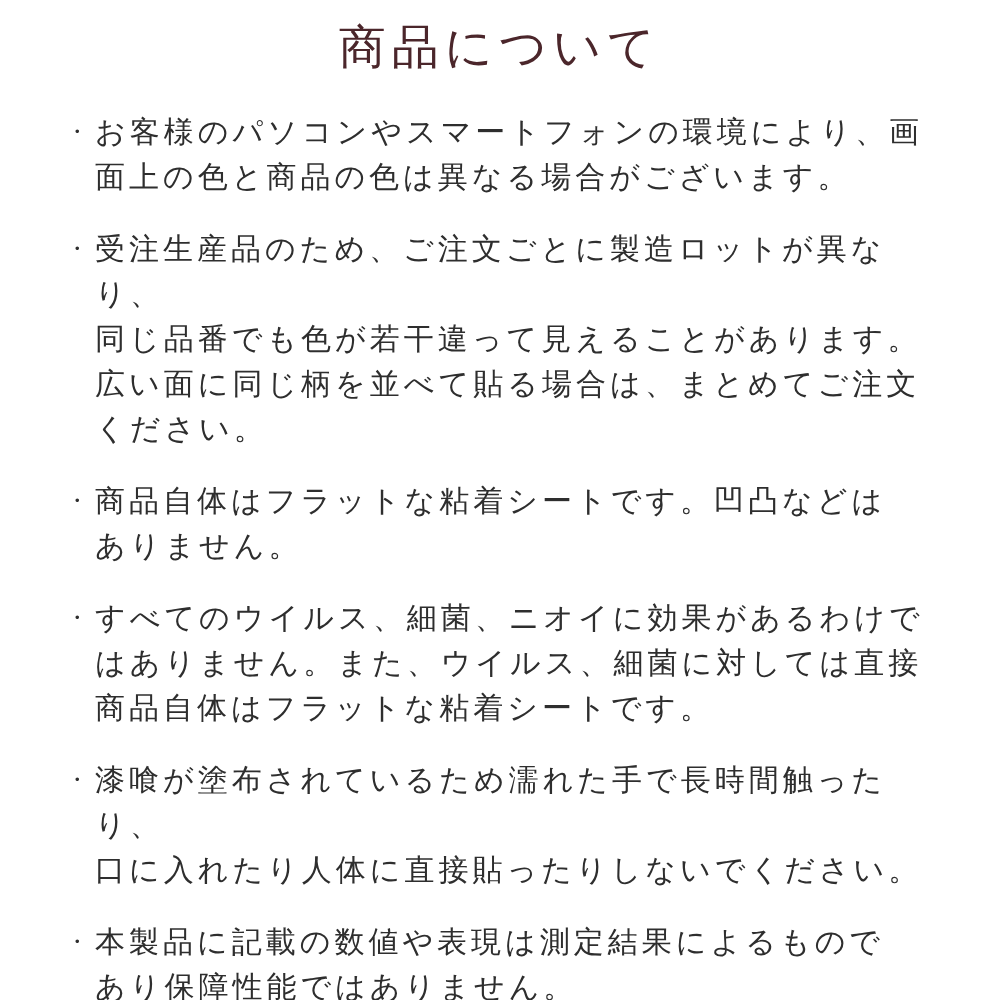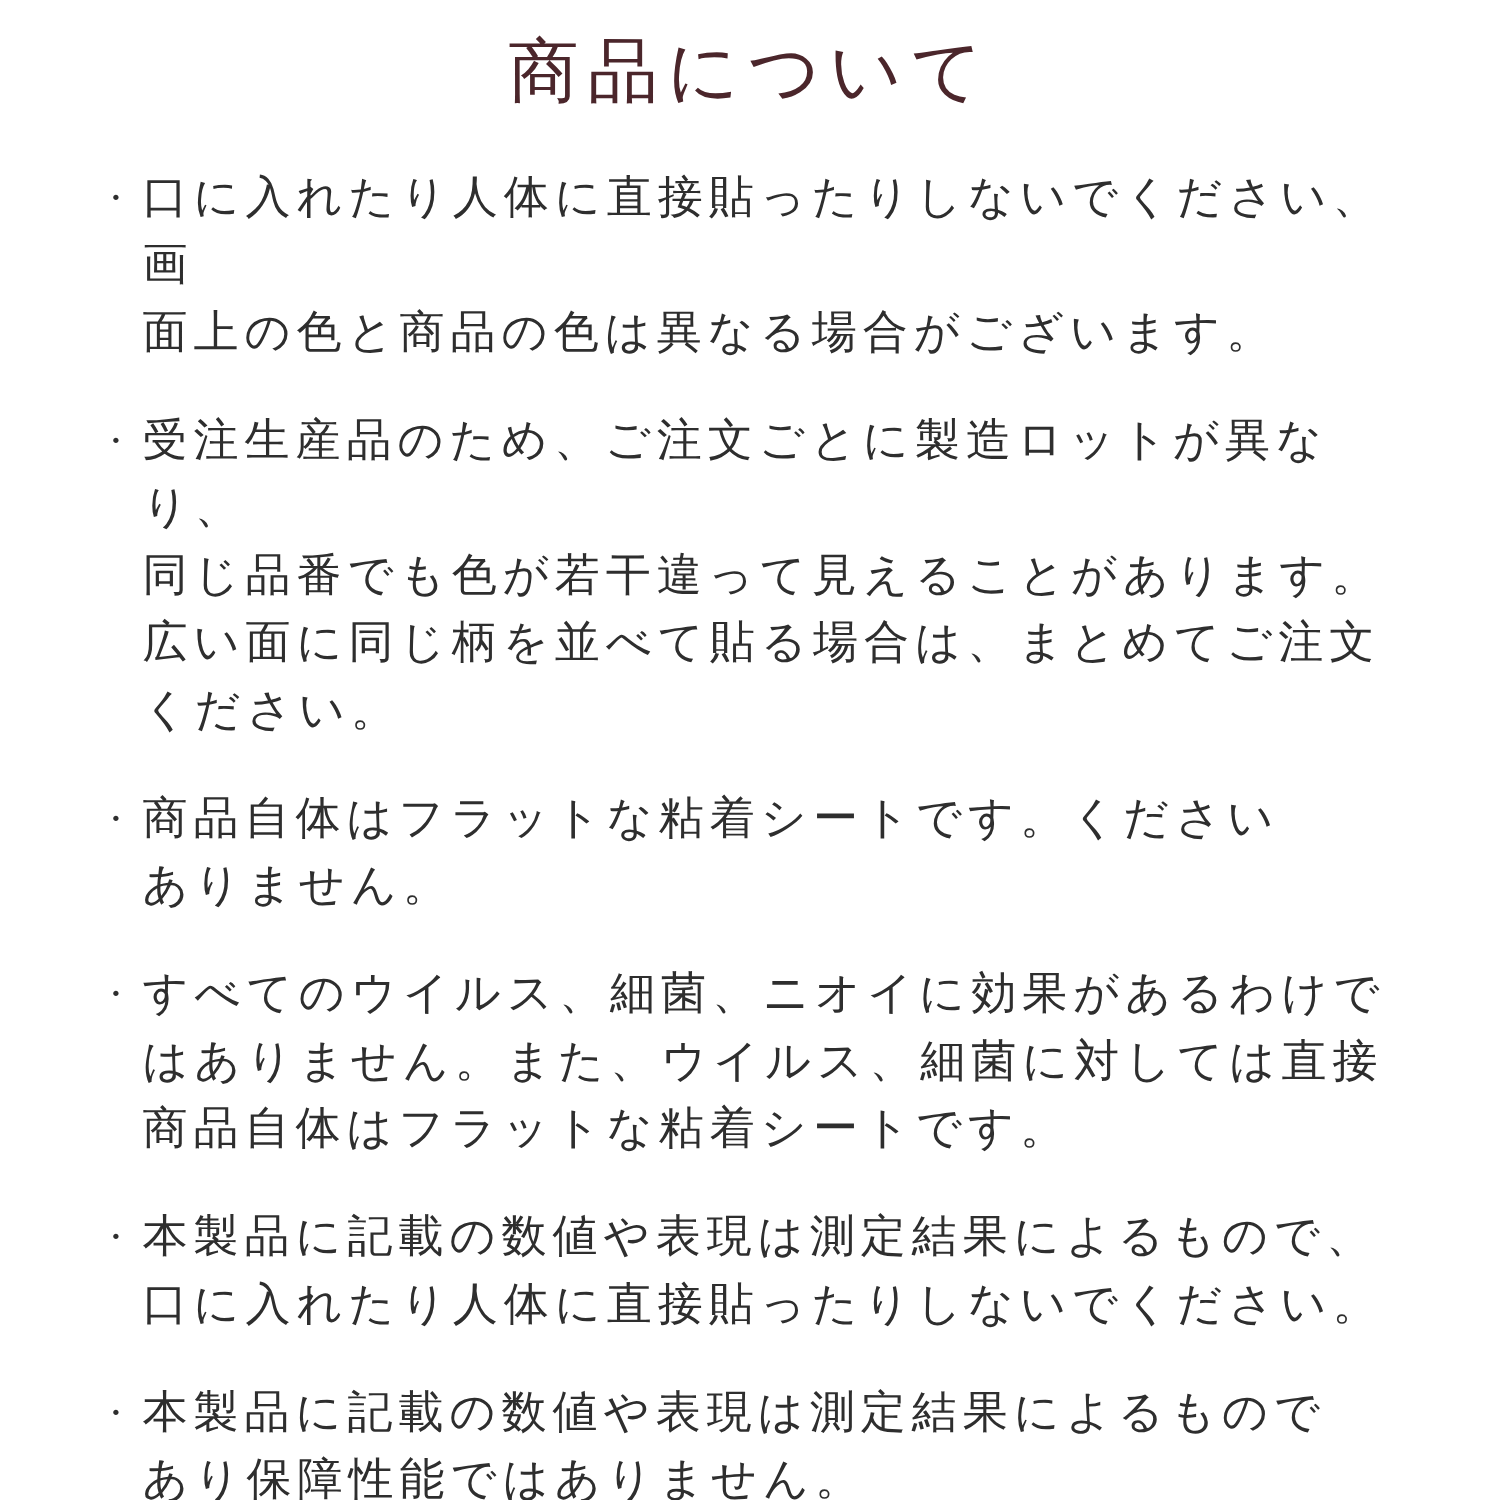--- a/index.html
+++ b/index.html
@@ -54,44 +54,44 @@
 </style>
 </head>
 <body>
 
 <div class="page">
   <h1 class="page-title">商品について</h1>
 
   <div class="content">
     <div class="bullet-item">
       <span class="bullet-marker">・</span>
-      <span class="bullet-text">口に入れたり人体に直接貼ったりしないでください、画
+      <span class="bullet-text">お客様のパソコンやスマートフォンの環境により、画
 面上の色と商品の色は異なる場合がございます。</span>
     </div>
     <div class="bullet-item">
       <span class="bullet-marker">・</span>
       <span class="bullet-text">受注生産品のため、ご注文ごとに製造ロットが異なり、
 同じ品番でも色が若干違って見えることがあります。
 広い面に同じ柄を並べて貼る場合は、まとめてご注文
 ください。</span>
     </div>
     <div class="bullet-item">
       <span class="bullet-marker">・</span>
-      <span class="bullet-text">商品自体はフラットな粘着シートです。ください
+      <span class="bullet-text">商品自体はフラットな粘着シートです。凹凸などは
 ありません。</span>
     </div>
     <div class="bullet-item">
       <span class="bullet-marker">・</span>
       <span class="bullet-text">すべてのウイルス、細菌、ニオイに効果があるわけで
 はありません。また、ウイルス、細菌に対しては直接
 商品自体はフラットな粘着シートです。</span>
     </div>
     <div class="bullet-item">
       <span class="bullet-marker">・</span>
-      <span class="bullet-text">本製品に記載の数値や表現は測定結果によるもので、
+      <span class="bullet-text">漆喰が塗布されているため濡れた手で長時間触ったり、
 口に入れたり人体に直接貼ったりしないでください。</span>
     </div>
     <div class="bullet-item">
       <span class="bullet-marker">・</span>
       <span class="bullet-text">本製品に記載の数値や表現は測定結果によるもので
 あり保障性能ではありません。</span>
     </div>
 
   </div>
 </div>

